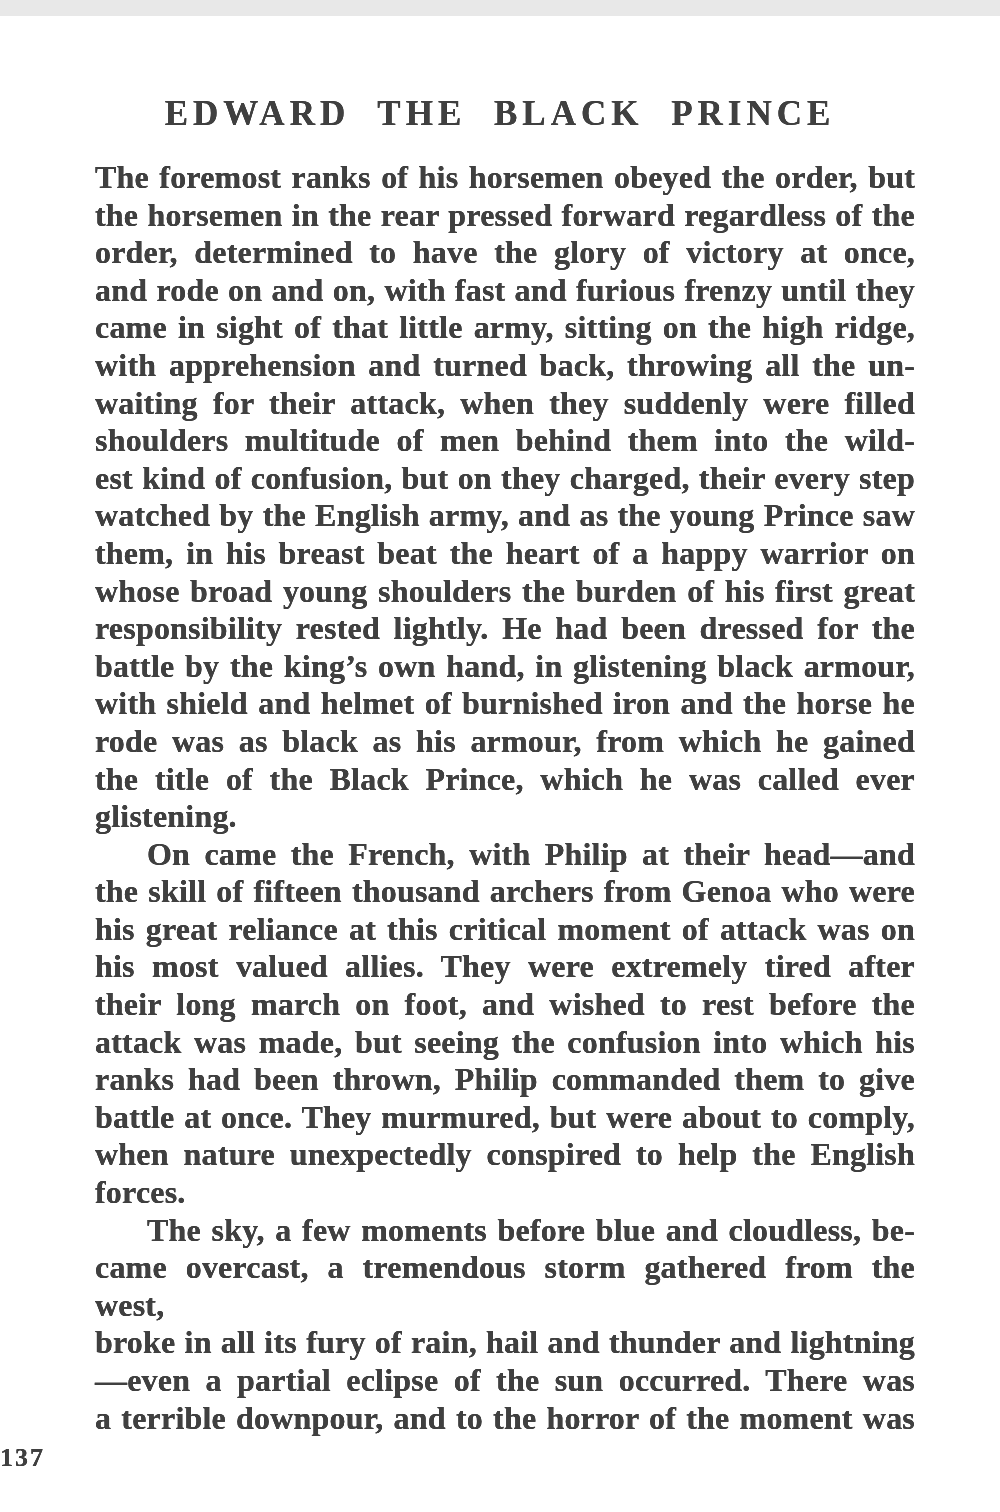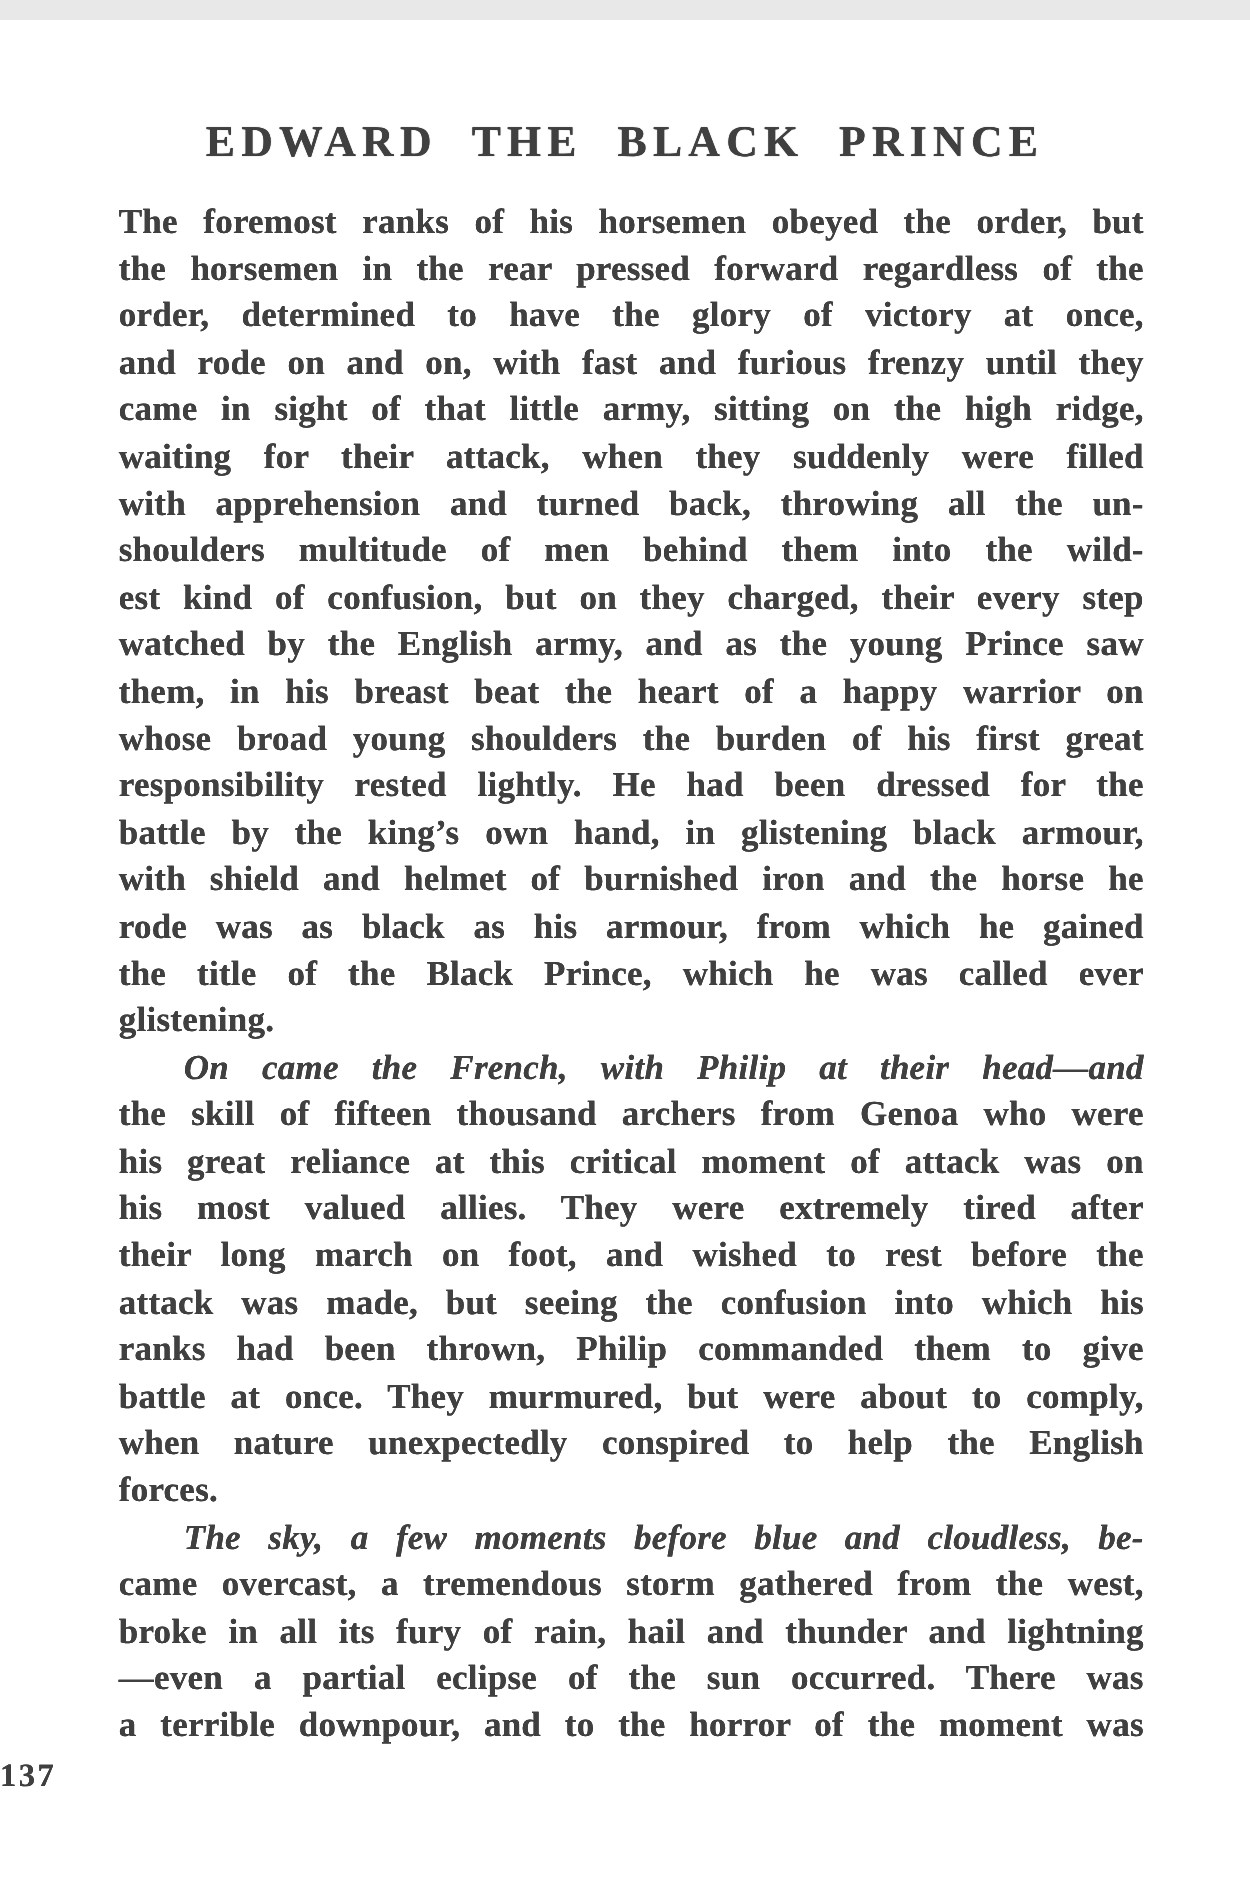--- a/index.html
+++ b/index.html
@@ -25,39 +25,38 @@
     font-size: 35px;
     font-weight: bold;
     letter-spacing: 5px;
     word-spacing: 14px;
     line-height: 1.0;
     
     text-shadow: 0 0 0.6px #141414;
   }
   .body-text {
     padding: 28px 85px 0 95px;
-    font-size: 28px;
+    font-size: 32px;
     font-weight: 600;
     line-height: 37.6px;
     letter-spacing: 0.2px;
     text-shadow: 0 0 0.4px #141414;
   }
   .para {
     margin: 0;
   }
   .line {
     text-align: justify;
     text-align-last: justify;
   }
   .line.line-end {
     text-align-last: left;
   }
   .para.indent-first .line:first-child {
     text-indent: 52px;
-    font-style: italic;
   }
   .page-number {
     margin-top: 6px;
     text-align: left;
     font-size: 26px;
     font-weight: 600;
     letter-spacing: 2px;
     text-shadow: 0 0 0.4px #141414;
   }
 </style>
@@ -67,22 +66,22 @@
 <div class="page">
   <h1 class="chapter-title">EDWARD THE BLACK PRINCE</h1>
 
   <div class="body-text">
       <div class="para">
         <div class="line">The foremost ranks of his horsemen obeyed the order, but</div>
         <div class="line">the horsemen in the rear pressed forward regardless of the</div>
         <div class="line">order, determined to have the glory of victory at once,</div>
         <div class="line">and rode on and on, with fast and furious frenzy until they</div>
         <div class="line">came in sight of that little army, sitting on the high ridge,</div>
+        <div class="line">with apprehension and turned back, throwing all the un-</div>
         <div class="line">waiting for their attack, when they suddenly were filled</div>
-        <div class="line">with apprehension and turned back, throwing all the un-</div>
         <div class="line">shoulders multitude of men behind them into the wild-</div>
         <div class="line">est kind of confusion, but on they charged, their every step</div>
         <div class="line">watched by the English army, and as the young Prince saw</div>
         <div class="line">them, in his breast beat the heart of a happy warrior on</div>
         <div class="line">whose broad young shoulders the burden of his first great</div>
         <div class="line">responsibility rested lightly.  He had been dressed for the</div>
         <div class="line">battle by the king’s own hand, in glistening black armour,</div>
         <div class="line">with shield and helmet of burnished iron and the horse he</div>
         <div class="line">rode was as black as his armour, from which he gained</div>
         <div class="line">the title of the Black Prince, which he was called ever</div>

